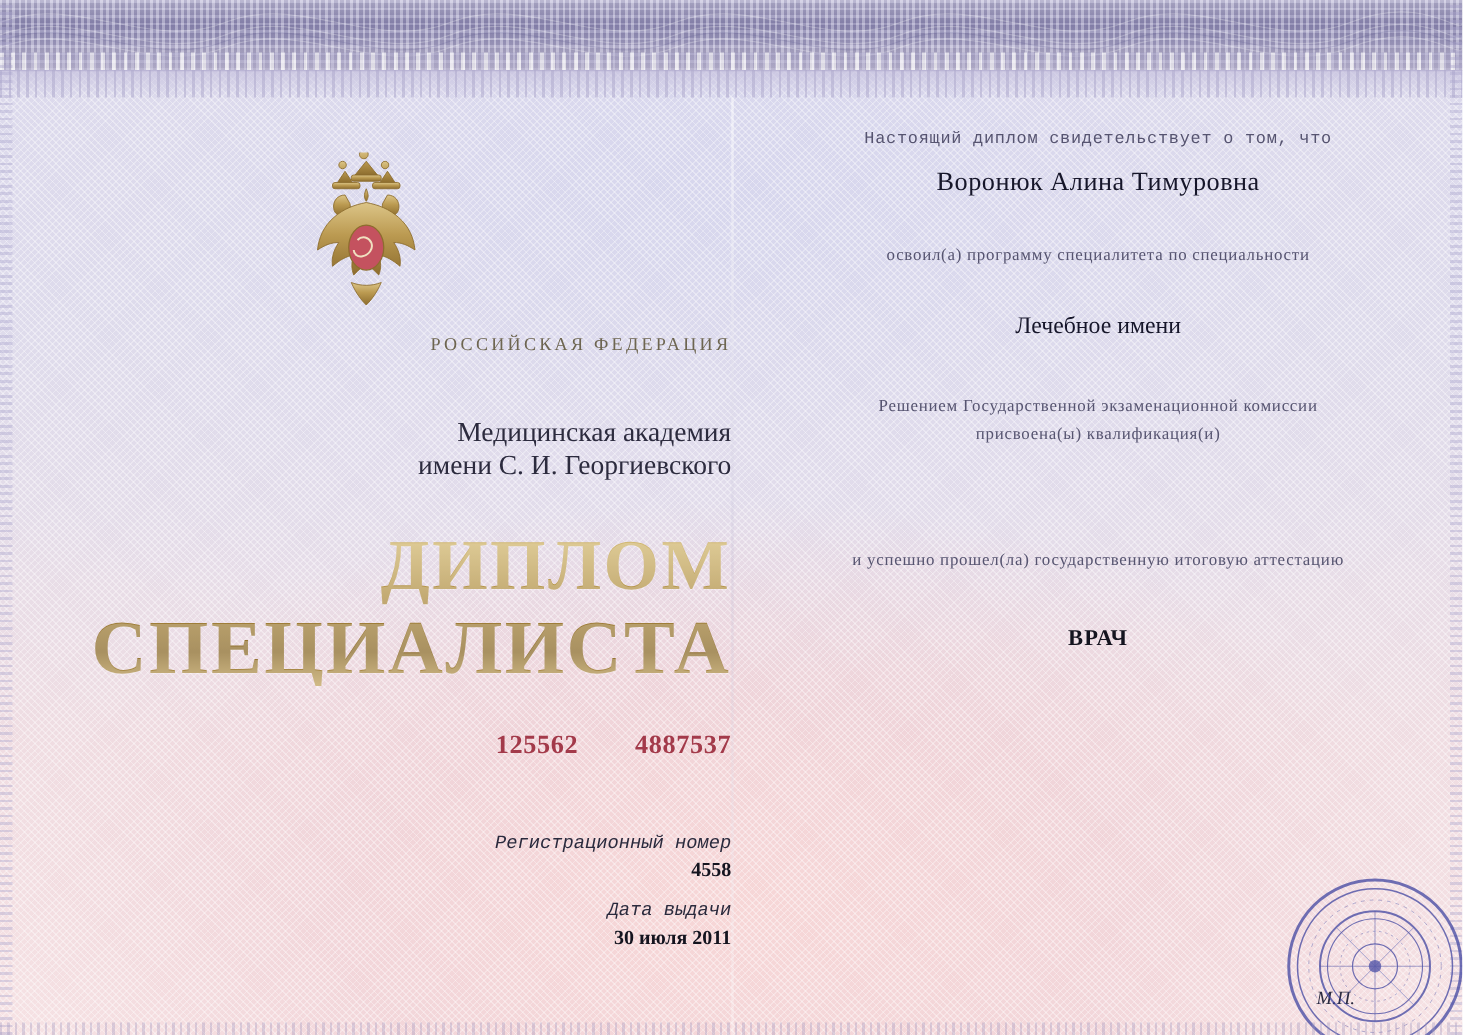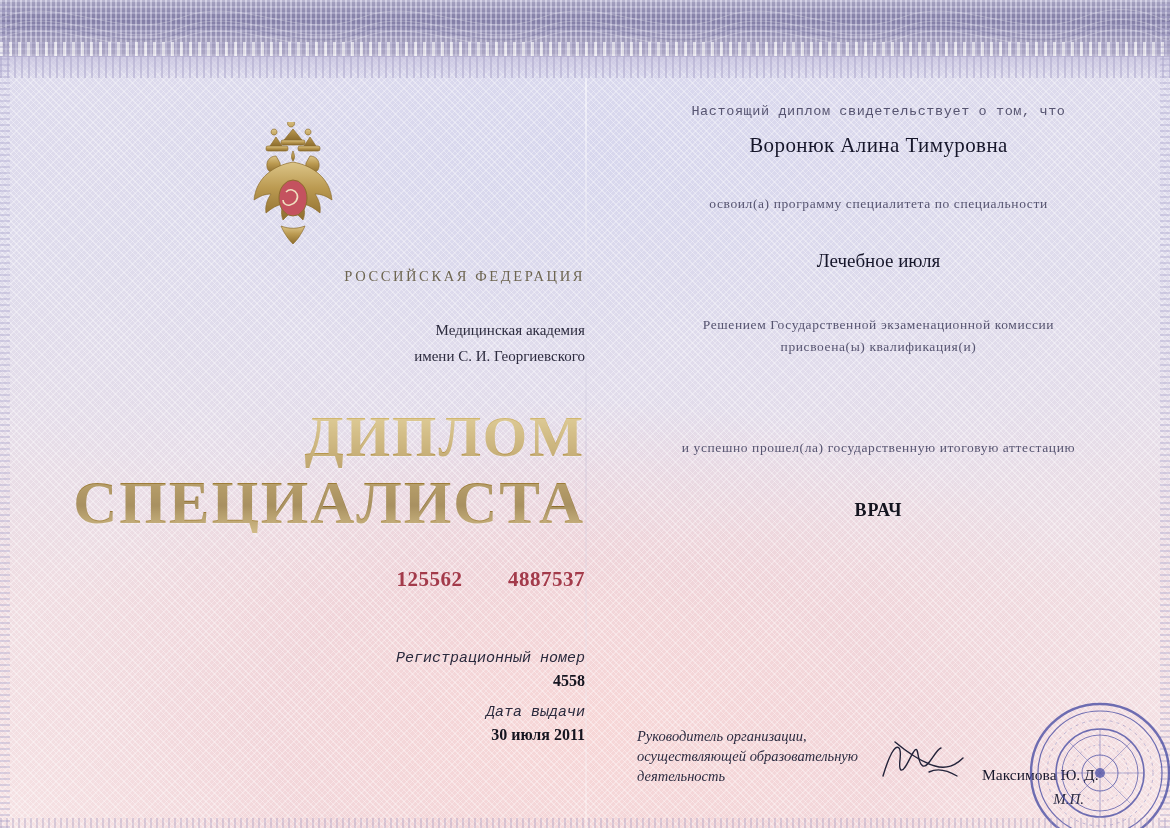--- a/index.html
+++ b/index.html
@@ -106,22 +106,22 @@
     margin-top: 6px;
     font-family: "Liberation Serif", serif;
     font-size: 14.5px;
     letter-spacing: 2.6px;
     color: #6d6550;
     font-variant: small-caps;
     text-transform: uppercase;
   }
 
   .org {
-    margin-top: 32px;
-    font-size: 15px;
+    margin-top: 48px;
+    font-size: 22px;
     line-height: 26px;
     color: #2c2b3e;
   }
 
   .title {
     margin-top: 40px;
     font-family: "Liberation Serif", serif;
     font-weight: bold;
     letter-spacing: 2px;
     line-height: 0.98;
@@ -340,45 +340,28 @@
       <div class="reg-value">4558</div>
       <div class="date-label">Дата выдачи</div>
       <div class="date-value">30 июля 2011</div>
     </div>
   </div>
 
   <div class="right-page">
     <div class="r-small rp-1">Настоящий диплом свидетельствует о том, что</div>
     <div class="r-name rp-2">Воронюк Алина Тимуровна</div>
     <div class="r-small rp-3">освоил(а) программу специалитета по специальности</div>
-    <div class="r-major rp-4">Лечебное июля</div>
+    <div class="r-major rp-4">Лечебное имени</div>
     <div class="r-small rp-6">
       <span>Решением Государственной экзаменационной комиссии</span><br>
       <span>присвоена(ы) квалификация(и)</span>
     </div>
     <div class="r-small rp-5">и успешно прошел(ла) государственную итоговую аттестацию</div>
     <div class="r-qual rp-7">ВРАЧ</div>
 
-    <div class="sign-area">
-      <div class="sign-role">
-        <span>Руководитель организации,</span><br>
-        <span>осуществляющей образовательную</span><br>
-        <span>деятельность</span>
-      </div>
-
-      <svg class="sign-scribble" viewBox="0 0 95 48">
-        <g fill="none" stroke="#23233a" stroke-width="1.4" stroke-linecap="round">
-          <path d="M6,40 C12,20 18,8 22,12 C26,16 20,32 24,34 C28,36 34,18 38,14 C42,10 40,28 46,30 C52,32 58,14 64,12"></path>
-          <path d="M18,6 C30,16 44,26 58,30 C68,33 78,30 86,22"></path>
-          <path d="M52,36 C60,32 70,34 80,40"></path>
-        </g>
-      </svg>
-
-      <div class="sign-name">Максимова Ю. Д.</div>
-    </div>
 
     <div class="sign-mp">М.П.</div>
 
     <svg class="seal" viewBox="0 0 150 150">
       <g fill="none" stroke="#3a3f9e" stroke-opacity="0.85">
         <circle cx="75" cy="75" r="69" stroke-width="2.4"></circle>
         <circle cx="75" cy="75" r="62" stroke-width="1.2"></circle>
         <circle cx="75" cy="75" r="44" stroke-width="1.6"></circle>
         <circle cx="75" cy="75" r="38" stroke-width="0.9"></circle>
         <circle cx="75" cy="75" r="18" stroke-width="1"></circle>

